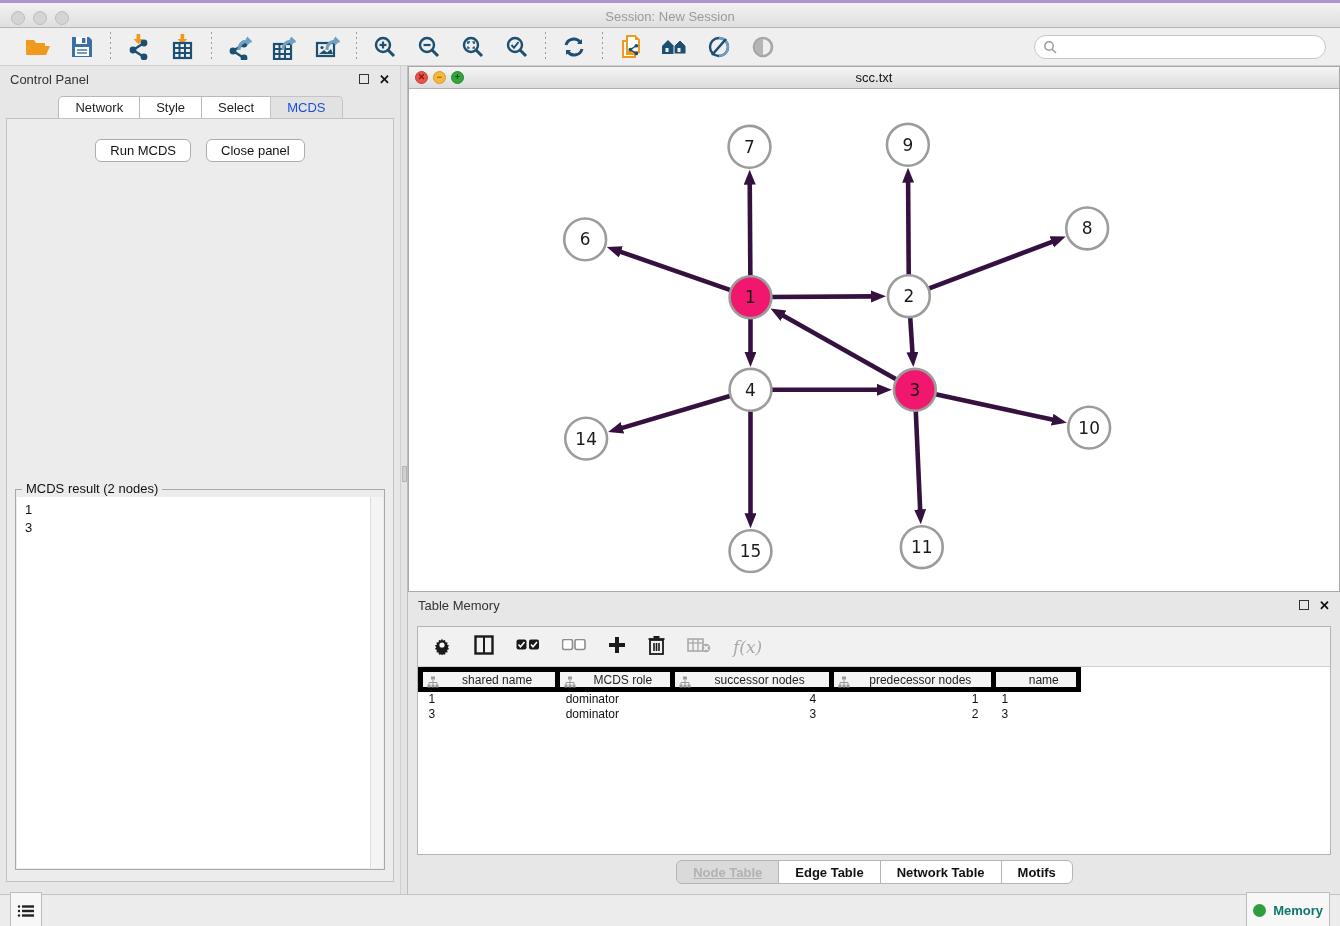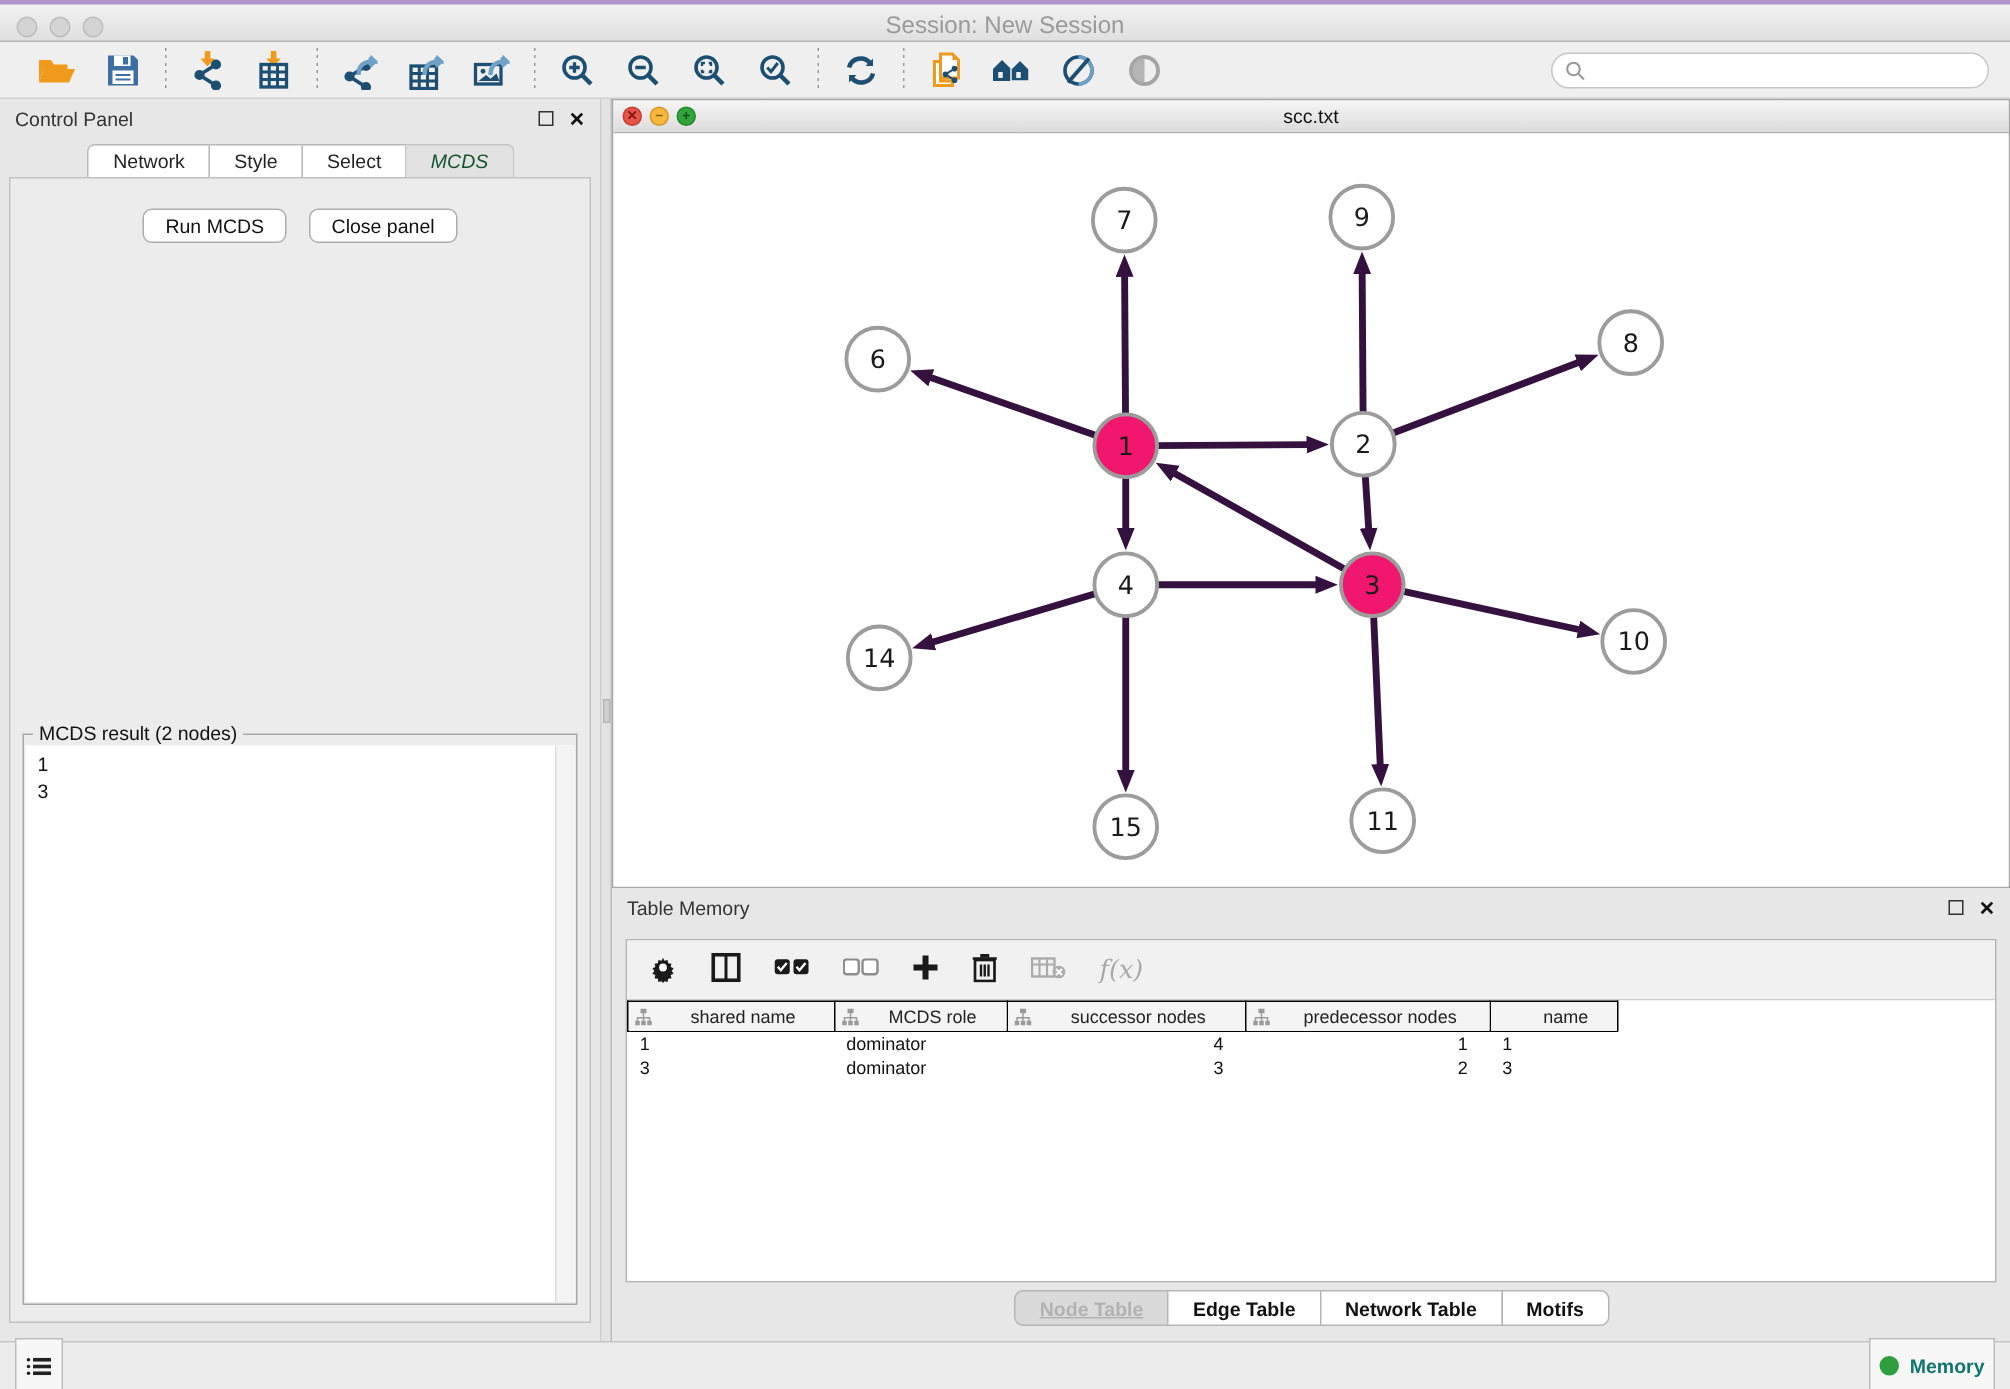--- a/index.html
+++ b/index.html
@@ -9,21 +9,21 @@
   .abs { position:absolute; }
   .app { position:relative; width:1340px; height:926px; background:#e7e7e7; }
 
   
   .titlebar { left:0; top:0; width:1340px; height:28px;
     background:linear-gradient(#f2f2f2,#dfdfdf); border-top:3px solid #b193c9;
     border-bottom:1px solid #b6b6b6; }
   .tl-dot { position:absolute; top:8px; width:14px; height:14px; border-radius:50%;
     background:#d4d4d4; border:1px solid #bdbdbd; }
   .titlebar .title { position:absolute; left:0; right:0; top:6px; text-align:center;
-    color:#9a9a9a; font-size:16px; }
+    color:#9a9a9a; font-size:13px; }
 
   
   .toolbar { left:0; top:28px; width:1340px; height:38px; background:#efefef;
     border-bottom:1px solid #cfcfcf; display:flex; align-items:center; padding:0 10px; }
   .tb-group { display:flex; align-items:center; gap:14px; padding:0 13px; }
   .tb-sep { width:1px; height:30px;
     background-image:repeating-linear-gradient(#9a9a9a 0 2px, transparent 2px 5px); }
   .tb-btn { width:30px; height:30px; display:flex; align-items:center; justify-content:center;
     background:none; border:none; cursor:default; }
   .tb-btn svg { display:block; }
@@ -40,21 +40,21 @@
   .panel-title { font-size:13px; color:#333; }
   .win-float { width:10px; height:10px; border:1.5px solid #333; margin-left:auto; }
   .win-close { margin-left:10px; font-weight:bold; font-size:13px; color:#111; }
   .cp-tabs { position:absolute; left:0; top:26px; width:100%; height:26px;
     display:flex; align-items:flex-end; justify-content:center; }
   .tab { height:22px; padding:0 16px; display:flex; align-items:center;
     background:#fff; border:1px solid #b9b9b9; border-bottom:none;
     font-size:13px; margin-right:-1px; }
   .tab:first-child { border-top-left-radius:5px; }
   .tab:last-child { border-top-right-radius:5px; }
-  .tab.active { background:#e2e2e2; color:#14532d; border-color:#c4c4c4;font-style:italic; }
+  .tab.active { background:#e2e2e2; color:#1d4ed8; border-color:#c4c4c4; }
   .cp-box { position:absolute; left:6px; right:6px; top:52px; bottom:12px;
     background:#ececec; border:1px solid #c2c2c2; }
   .opt-label { text-align:center; margin-top:22px; font-size:13px; color:#111; }
   .dropdown { margin:13px auto 0; width:308px; height:23px; background:#fff;
     border:1px solid #adadad; border-radius:5px; display:flex; align-items:center;
     padding:0 4px 0 10px; font-size:13px; }
   .dd-arrows { margin-left:auto; display:flex; flex-direction:column; gap:2px;
     align-items:center; padding-right:2px; }
   .dd-arrows i { width:0; height:0; border-left:4px solid transparent;
     border-right:4px solid transparent; display:block; }
@@ -104,21 +104,21 @@
   .tp-header { position:absolute; left:0; top:0; width:100%; height:26px;
     display:flex; align-items:center; padding:0 10px; }
   .tp-container { position:absolute; left:9px; right:9px; top:34px; height:229px;
     background:#fff; border:1px solid #b5b5b5; }
   .tp-toolbar { height:40px; background:#f1f1f1; border-bottom:1px solid #cfcfcf;
     display:flex; align-items:center; gap:22px; padding:0 14px; }
   .tp-toolbar .tt-btn { display:flex; align-items:center; justify-content:center;
     background:none; border:none; }
   .fx { font-family:"DejaVu Serif", serif; font-style:italic; font-size:17px; color:#a9a9a9; }
   .grid-table { border-collapse:collapse; width:auto; table-layout:fixed; font-size:12px; }
-  .grid-table th { height:20px; background:#f4f4f4; border:1px solid #000000;
+  .grid-table th { height:20px; background:#f4f4f4; border:5px solid #000000;
     font-weight:normal; font-size:12px; color:#222; position:relative; padding:0 4px 0 20px; }
   .grid-table th .tree-ic { position:absolute; left:4px; top:4px; }
   .grid-table td { height:16px; padding:0 8px; color:#111; }
   .grid-table td.r { text-align:right; padding-right:15px; }
   .tp-tabs { position:absolute; left:0; right:0; top:268px; display:flex; justify-content:center; }
   .btab { height:24px; padding:0 16px; display:flex; align-items:center; background:#fff;
     border:1px solid #b5b5b5; margin-right:-1px; font-size:13px; font-weight:bold; color:#111; }
   .btab:first-child { border-radius:6px 0 0 6px;text-decoration:underline; }
   .btab:last-child { border-radius:0 6px 6px 0; }
   .btab.active { background:#dadada; color:#b2b2b2; }

